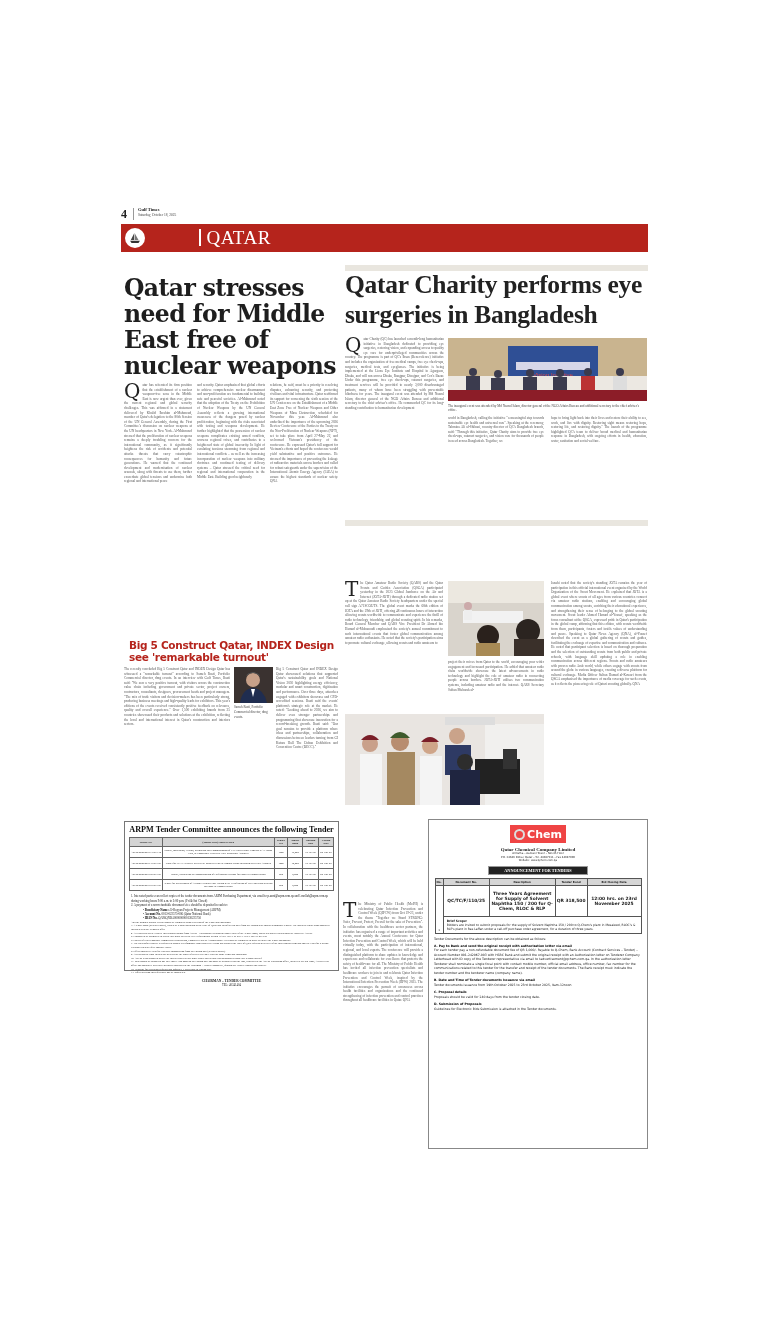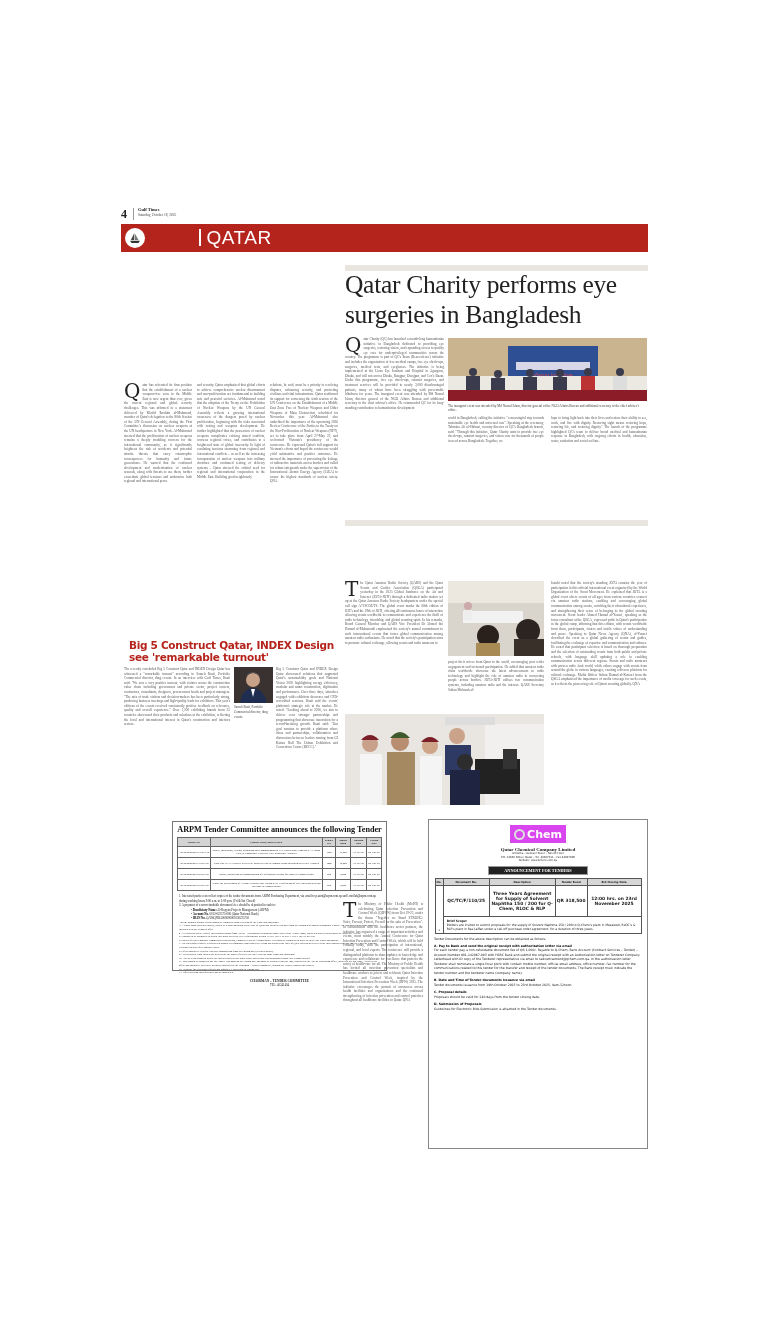--- a/index.html
+++ b/index.html
@@ -10,29 +10,29 @@
 
   .masthead { position: absolute; left: 0; top: 0; width: 527px; height: 16px; }
   .page-num { position: absolute; left: 0; top: 2px; font-size: 12px; font-weight: bold; font-family: "Liberation Serif", serif; }
   .mast-sep { position: absolute; left: 12px; top: 3px; width: 1px; height: 12px; background: #999; }
   .mast-title { position: absolute; left: 17px; top: 2px; font-size: 4.5px; font-weight: bold; }
   .mast-date { position: absolute; left: 17px; top: 8px; font-size: 3.5px; color: #444; }
 
   .section-bar { position: absolute; left: 0; top: 19px; width: 527px; height: 28px; background: #b5241c; }
   .section-logo { position: absolute; left: 4px; top: 4px; width: 20px; height: 20px; border-radius: 50%; background: #fff; display: flex; align-items: center; justify-content: center; }
   .section-logo svg { width: 14px; height: 14px; }
-  .section-name { position: absolute; left: 30px; top: 3px; color: #fff; font-family: Liberation Sans, sans-serif; font-size: 19px; letter-spacing: 0.5px; padding-left: 48px; }
+  .section-name { position: absolute; left: 30px; top: 3px; color: #fff; font-family: Liberation Serif, serif; font-size: 19px; letter-spacing: 0.5px; padding-left: 48px; }
   .section-name .bar { display: inline-block; width: 1.5px; height: 17px; background: #fff; vertical-align: -2px; margin-right: 6px; }
 
   
   .txt { font-size: 3.4px; line-height: 4.6px; color: #555; text-align: justify; overflow: hidden; font-family: "Liberation Serif", serif; }
 
   .headline { position: absolute; font-family: "DejaVu Serif", serif; font-weight: bold; color: #1e1e1e; letter-spacing: -0.6px; }
   .h-nuclear { left: 3px; top: 70px; width: 215px; font-size: 23.5px; line-height: 26px; }
-  .h-charity { left: 224px; top: 65px; width: 305px; font-family: "Liberation Serif", serif; font-weight: normal; font-size: 25.5px; line-height: 30px; letter-spacing: -0.3px; color: #222; }
+  .h-charity { left: 224px; top: 65px; width: 305px; font-family: "Liberation Serif", serif; font-weight: bold; font-size: 25.5px; line-height: 30px; letter-spacing: -0.3px; color: #222; }
   .h-qars { left: 224px; top: 327px; width: 305px; font-family: "Liberation Serif", serif; font-weight: normal; font-size: 18.5px; line-height: 22px; letter-spacing: -0.3px; color: #222; }
   .h-big5 { left: 8px; top: 434px; width: 215px; font-family: "DejaVu Sans", sans-serif; font-size: 10.5px; line-height: 12px; color: #b5241c; letter-spacing: -0.3px; }
   .h-moph { left: 222px; top: 614px; width: 80px; font-family: "DejaVu Serif", serif; font-size: 11.5px; line-height: 15.5px; letter-spacing: -0.3px; }
 
   .rule-top { position: absolute; height: 6px; background: #e9e6df; }
 
   .col { position: absolute; }
   .dropcap { float: left; font-family: "DejaVu Serif", serif; font-size: 20px; line-height: 16px; margin-right: 2px; color: #222; }
 
   .photo { position: absolute; overflow: hidden; }
@@ -70,20 +70,21 @@
     <div class="section-logo">
       <svg viewBox="0 0 20 20">
         <path d="M3 14 L17 14 L15 17 L5 17 Z" fill="#333"></path>
         <path d="M9 3 L9 13 L4 13 Z" fill="#444"></path>
         <path d="M10 4 L10 13 L15 13 Z" fill="#777"></path>
       </svg>
     </div>
     <div class="section-name"><span class="bar"></span><span>QATAR</span></div>
   </div>
 
+  <div class="headline h-nuclear">Qatar stresses need for Middle East free of nuclear weapons</div>
   <div class="col txt" style="left:3px; top:178px; width:68px; height:248px;">
     <span class="dropcap">Q</span><span>atar has reiterated its firm position that the establishment of a nuclear weapons-free zone in the Middle East is now urgent than ever, given the current regional and global security challenges. This was affirmed in a statement delivered by Khalid Ibrahim al-Mahmoud, member of Qatar's delegation to the 80th Session of the UN General Assembly, during the First Committee's discussion on nuclear weapons at the UN headquarters in New York. Al-Mahmoud stressed that the proliferation of nuclear weapons remains a deeply troubling concern for the international community, as it significantly heightens the risk of accidents and potential attacks threats that carry catastrophic consequences for humanity and future generations. He warned that the continued development and modernisation of nuclear arsenals, along with threats to use them, further exacerbate global tensions and undermine both regional and international peace</span>
   </div>
   <div class="col txt" style="left:76px; top:178px; width:68px; height:248px;">and security. Qatar emphasised that global efforts to achieve comprehensive nuclear disarmament and non-proliferation are fundamental to building safe and peaceful societies. Al-Mahmoud noted that the adoption of the Treaty on the Prohibition of Nuclear Weapons by the UN General Assembly reflects a growing international awareness of the dangers posed by nuclear proliferation, beginning with the risks associated with testing and weapons development. He further highlighted that the possession of nuclear weapons complicates existing armed conflicts, worsens regional crises, and contributes to a heightened state of global insecurity. In light of escalating tensions stemming from regional and international conflicts – as well as the increasing incorporation of nuclear weapons into military doctrines and continued testing of delivery systems – Qatar stressed the critical need for regional and international cooperation in the Middle East. Building good neighbourly</div>
   <div class="col txt" style="left:149px; top:178px; width:68px; height:248px;">relations, he said, must be a priority in resolving disputes, enhancing security, and protecting civilians and vital infrastructure. Qatar reaffirmed its support for convening the sixth session of the UN Conference on the Establishment of a Middle East Zone Free of Nuclear Weapons and Other Weapons of Mass Destruction, scheduled for November this year. Al-Mahmoud also underlined the importance of the upcoming 2026 Review Conference of the Parties to the Treaty on the Non-Proliferation of Nuclear Weapons (NPT), set to take place from April 27-May 22, and welcomed Vietnam's presidency of the conference. He expressed Qatar's full support for Vietnam's efforts and hoped the conference would yield substantive and positive outcomes. He stressed the importance of preventing the leakage of radioactive materials across borders and called for robust safeguards under the supervision of the International Atomic Energy Agency (IAEA) to ensure the highest standards of nuclear safety. QNA</div>
 
   <div class="rule-top" style="left:224px; top:60px; width:303px;"></div>
   <div class="headline h-charity">Qatar Charity performs eye surgeries in Bangladesh</div>
   <div class="col txt" style="left:224px; top:132px; width:99px; height:170px;">
     <span class="dropcap">Q</span><span>atar Charity (QC) has launched a month-long humanitarian initiative in Bangladesh dedicated to providing eye surgeries, restoring vision, and expanding access to quality eye care for underprivileged communities across the country. The programme is part of QC's Ihsan (Benevolence) initiative and includes the organisation of free medical camps, free eye check-ups, surgeries, medical tests, and eyeglasses. The initiative is being implemented at the Lions Eye Institute and Hospital in Agargaon, Dhaka, and will run across Dhaka, Rangpur, Dinajpur, and Cox's Bazar. Under this programme, free eye check-ups, cataract surgeries, and treatment services will be provided to nearly 3,000 disadvantaged patients, many of whom have been struggling with preventable blindness for years. The inaugural event was attended by Md Nazrul Islam, director general of the NGO Affairs Bureau and additional secretary to the chief adviser's office. He commended QC for its long-standing contribution to humanitarian development</span>
@@ -165,21 +166,21 @@
       <rect width="39" height="36" fill="#3a3230"></rect>
       <circle cx="19" cy="13" r="7" fill="#c8a189"></circle>
       <path d="M12 9 Q19 3 26 9 Q25 6 19 5 Q13 6 12 9 Z" fill="#555"></path>
       <path d="M6 36 Q8 22 19 21 Q30 22 33 36 Z" fill="#1f2d50"></path>
       <path d="M17 22 L19 30 L21 22 Z" fill="#fff"></path>
     </svg>
   </div>
   <div class="caption" style="left:113px; top:500px; width:36px; height:30px; font-size:3.2px; line-height:5px;">Sameh Rasti, Portfolio Commercial director, dmg events.</div>
   <div class="col txt" style="left:155px; top:462px; width:62px; height:144px;">Big 5 Construct Qatar and INDEX Design Qatar showcased solutions that supported Qatar's sustainability goals and National Vision 2030 highlighting energy efficiency, modular and smart construction, digitisation and performance. Over three days, attendees engaged with exhibitors showcase and CPD-accredited sessions. Rasti said the events' platform's strategic role at the market. He noted: "Looking ahead to 2026, we aim to deliver even stronger partnerships and programming that showcase innovation for a record-breaking growth. Rasti said: "Our goal remains to provide a platform where ideas and partnerships, collaboration and discussions between leaders turning from GI Katara Hall The Dohan Exhibition and Convention Centre (DECC)."</div>
 
-  <div class="box" style="left:3px; top:616px; width:215px; height:150px;margin-left:48px;">
+  <div class="box" style="left:3px; top:616px; width:215px; height:150px;">
     <div class="ad-title">ARPM Tender Committee announces the following Tender</div>
     <table class="tender">
       <thead>
         <tr>
           <th>Tender No.</th>
           <th>(Tender Title) Scope of work</th>
           <th>Tender Fee</th>
           <th>Tender Bond</th>
           <th>Opening Date</th>
           <th>Closing Date</th>
@@ -245,21 +246,21 @@
       <div style="text-align:center; font-weight:bold; font-size:3.4px; margin-top:4px;">CHAIRMAN – TENDER COMMITTEE</div>
       <div style="text-align:center; font-size:3px;">TEL: 40341404</div>
     </div>
   </div>
 
   <div class="col txt" style="left:222px; top:697px; width:80px; height:240px;">
     <span class="dropcap">T</span><span>he Ministry of Public Health (MoPH) is celebrating Qatar Infection Prevention and Control Week (QIPCW) from Oct 19-23, under the theme "Together we Stand STRONG: Safer, Prevent, Protect, Prevail for the sake of Prevention". In collaboration with the healthcare sector partners, the initiative has organised a range of important activities and events, most notably the Annual Conference for Qatar Infection Prevention and Control Week, which will be held virtually today, with the participation of international, regional, and local experts. The conference will provide a distinguished platform to share updates in knowledge and experience and collaborate for excellence that protects the safety of health-care for all. The Ministry of Public Health has invited all infection prevention specialists and healthcare workers to join in and celebrate Qatar Infection Prevention and Control Week, inspired by the International Infection Prevention Week (IIPW) 2025. The initiative encourages the pursuit of awareness across health facilities and organisations and the continued strengthening of infection prevention and control practices throughout all healthcare facilities in Qatar. QNA</span>
   </div>
 
   <div class="box" style="left:307px; top:614px; width:220px; height:330px; border-color:#888;">
-    <div style="margin:5px auto 0; width:56px; height:18px; background:#d946ef; display:flex; align-items:center; justify-content:center; color:#fff; font-family:'DejaVu Sans',sans-serif; font-weight:bold; font-size:11px;">
+    <div style="margin:5px auto 0; width:56px; height:18px; background:#ef4444; display:flex; align-items:center; justify-content:center; color:#fff; font-family:'DejaVu Sans',sans-serif; font-weight:bold; font-size:11px;">
       <span style="display:inline-block; width:11px; height:11px; border-radius:50%; border:2px solid #ddd; margin-right:2px; font-size:0;"></span>
         <span>Chem</span>
     </div>
     <div style="text-align:center; font-family:'Liberation Serif',serif; font-weight:bold; font-size:5px; margin-top:4px;">Qatar Chemical Company Limited</div>
     <div style="text-align:center; font-family:'DejaVu Sans',sans-serif; font-size:2.6px; line-height:3.6px;">
       <div>Al Dafna – Aamwel Tower – Nineth Floor</div>
       <div>P.O. 24646 Doha / Qatar – Tel. 44047211 – Fax 44047000</div>
       <div>Website: www.qchem.com.qa</div>
     </div>
     <div style="margin:3px auto 0; width:100px; background:#222; color:#fff; text-align:center; font-family:'Liberation Serif',serif; font-weight:bold; font-size:4.2px; padding:1px 0; border:1px solid #999;">ANNOUNCEMENT FOR TENDERS</div>

